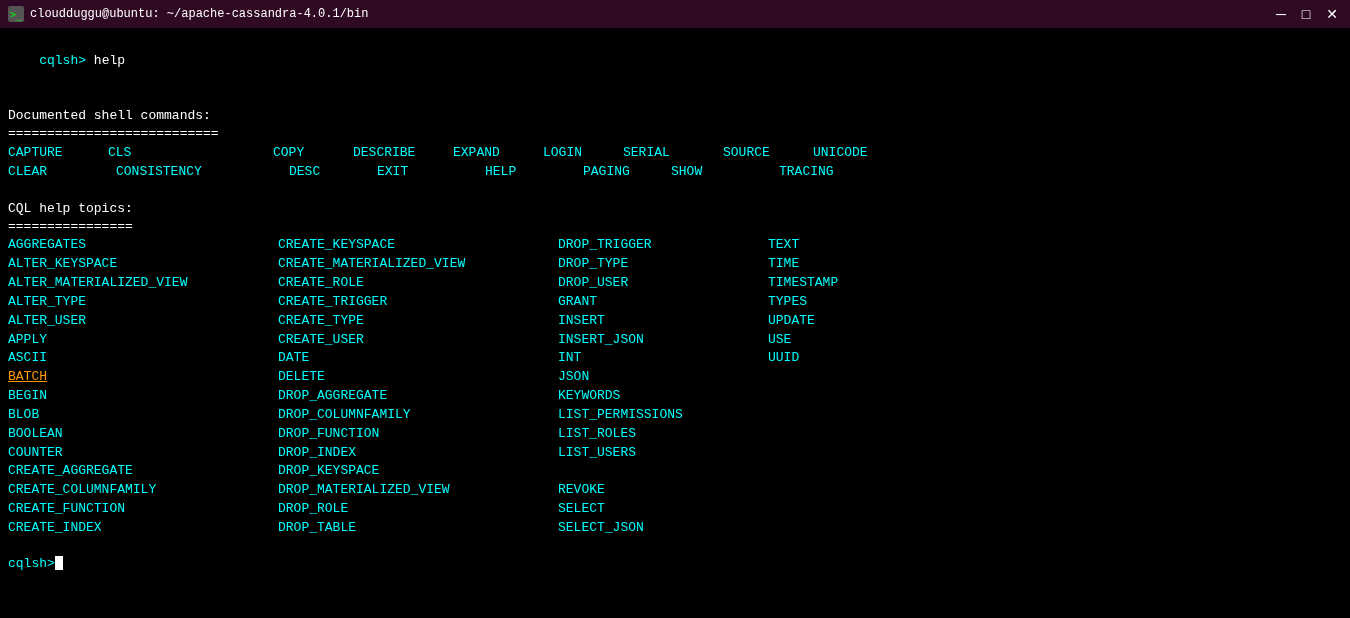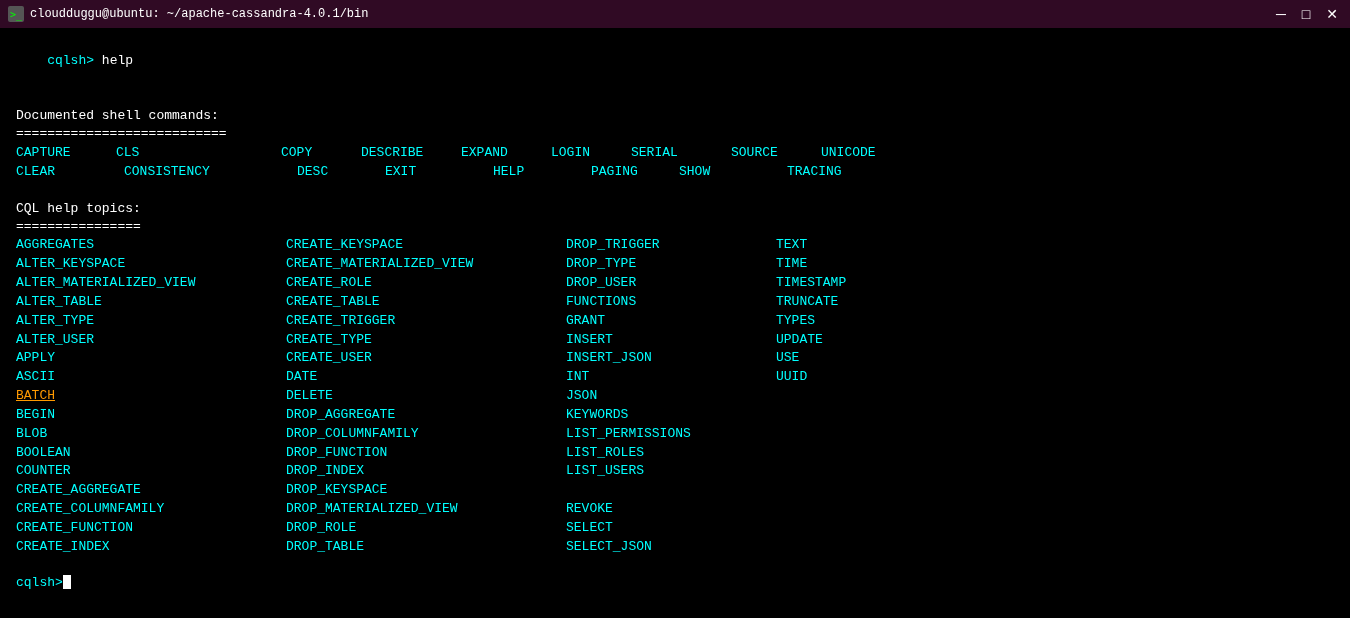--- a/index.html
+++ b/index.html
@@ -46,21 +46,21 @@
       cursor: pointer;
       background: none;
       border: none;
       padding: 0 4px;
       line-height: 1;
     }
 
     
     .terminal {
       background: #000;
-      padding: 6px 16px;
+      padding: 6px 8px;
       color: #fff;
     }
 
     .prompt {
       color: #0ff;
     }
     .cmd {
       color: #fff;
     }
 
@@ -185,26 +185,20 @@
       <span class="topic-item" style="width:210px">DROP_TYPE</span>
       <span class="topic-item" style="width:200px">TIME</span>
     </div>
     <div style="display:flex; line-height:1.45;">
       <span class="topic-item" style="width:270px">ALTER_MATERIALIZED_VIEW</span>
       <span class="topic-item" style="width:280px">CREATE_ROLE</span>
       <span class="topic-item" style="width:210px">DROP_USER</span>
       <span class="topic-item" style="width:200px">TIMESTAMP</span>
     </div>
     <div style="display:flex; line-height:1.45;">
-      <span class="topic-item" style="width:270px">ALTER_TABLE</span>
-      <span class="topic-item" style="width:280px">CREATE_TABLE</span>
-      <span class="topic-item" style="width:210px">FUNCTIONS</span>
-      <span class="topic-item" style="width:200px">TRUNCATE</span>
-    </div>
-    <div style="display:flex; line-height:1.45;">
       <span class="topic-item" style="width:270px">ALTER_TYPE</span>
       <span class="topic-item" style="width:280px">CREATE_TRIGGER</span>
       <span class="topic-item" style="width:210px">GRANT</span>
       <span class="topic-item" style="width:200px">TYPES</span>
     </div>
     <div style="display:flex; line-height:1.45;">
       <span class="topic-item" style="width:270px">ALTER_USER</span>
       <span class="topic-item" style="width:280px">CREATE_TYPE</span>
       <span class="topic-item" style="width:210px">INSERT</span>
       <span class="topic-item" style="width:200px">UPDATE</span>

